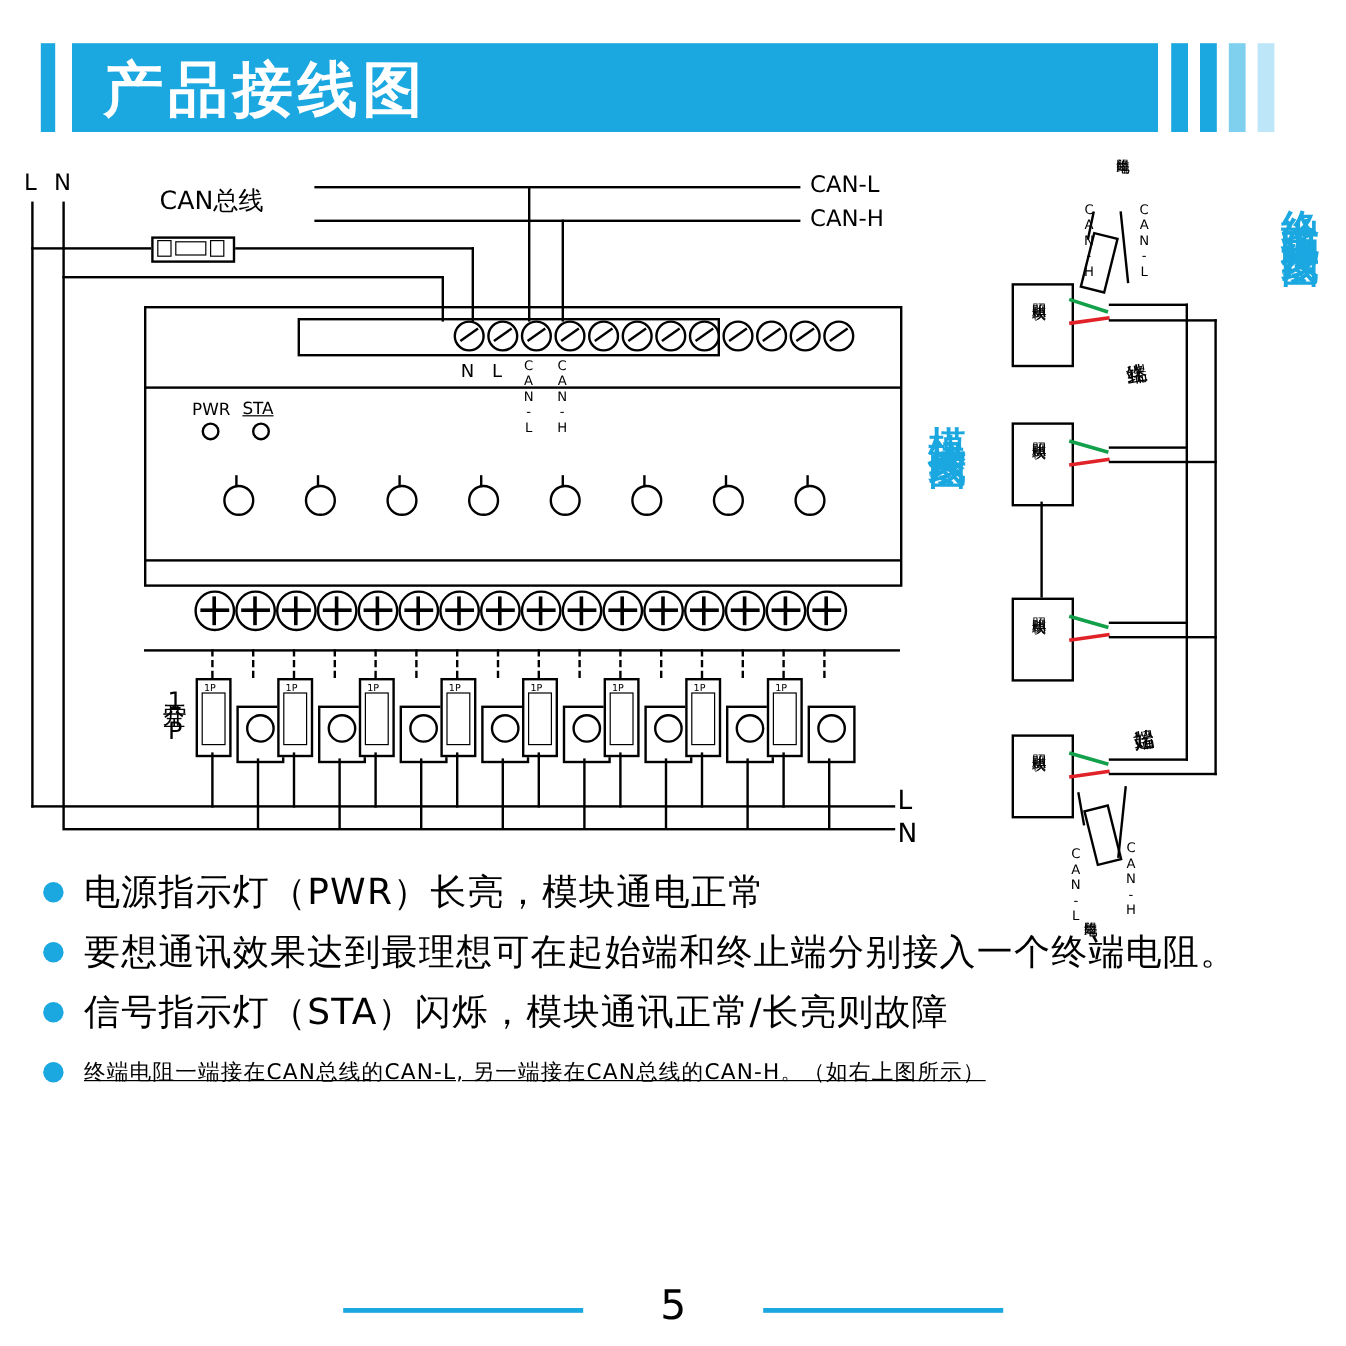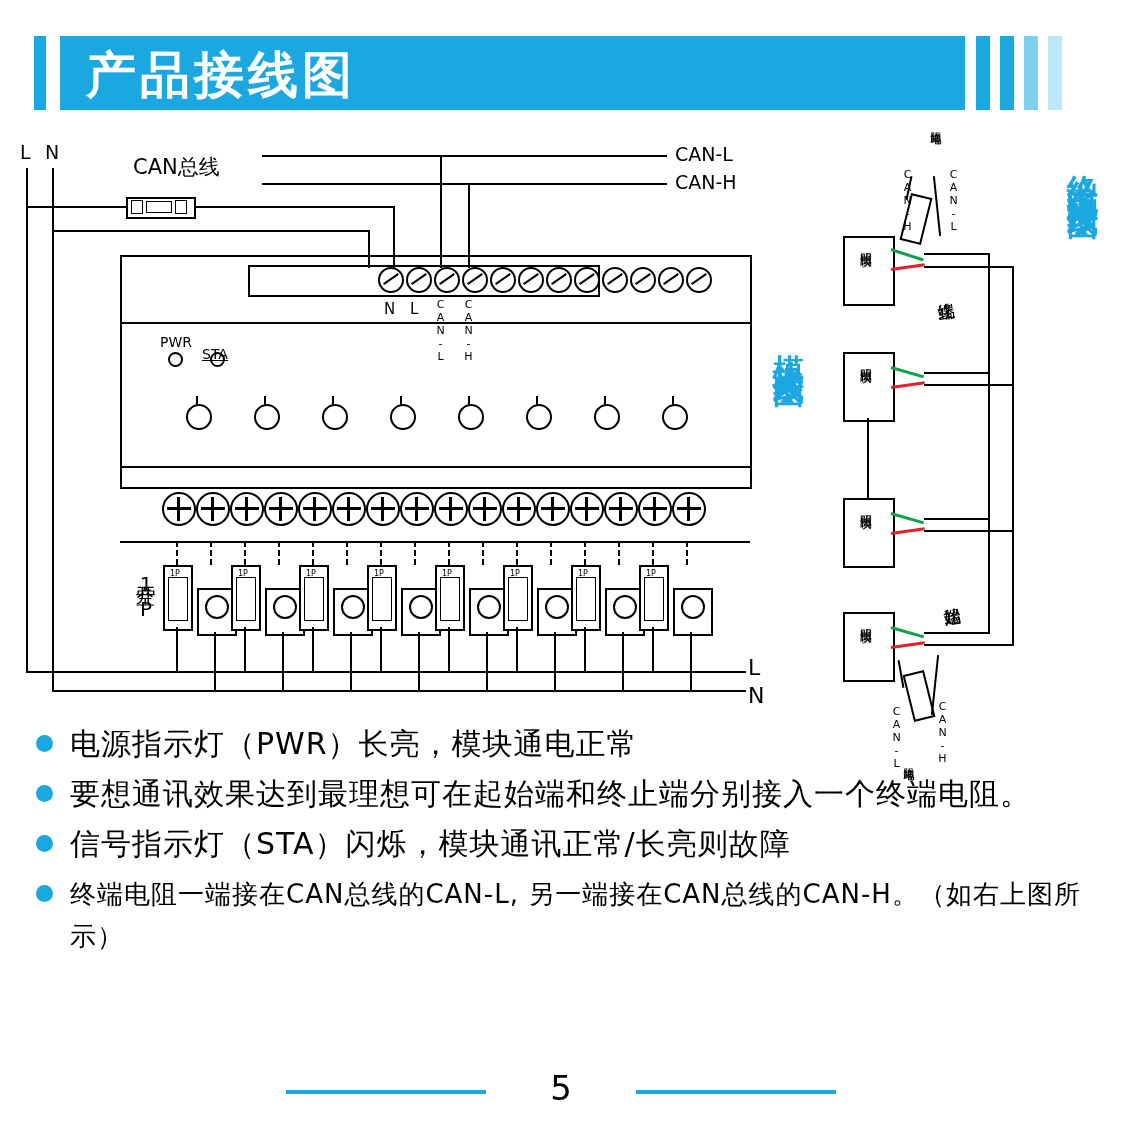--- a/index.html
+++ b/index.html
@@ -90,21 +90,21 @@
   
   .bullets{position:absolute;left:20px;top:723px;width:1090px;}
   .bul{position:relative;margin-bottom:8px;}
   .dot{
     position:absolute;left:16px;top:12px;width:17px;height:17px;border-radius:50%;background:#1ba7e0;
   }
   .btxt{
     margin-left:50px;font-size:30px;line-height:42px;letter-spacing:1px;
     font-family:"DejaVu Sans",sans-serif;color:#000;
   }
-  .btxt.small{font-size:26px;}
+  .btxt.small{font-size:18px;text-decoration:underline;}
   
   .footer{position:absolute;left:0;top:1068px;width:1122px;height:46px;}
   .footer .fl{position:absolute;top:22px;height:4px;background:#1ba7e0;}
   .footer .pn{
     position:absolute;left:0;top:0;width:1122px;text-align:center;font-size:34px;
     font-family:"DejaVu Sans",sans-serif;
   }
 </style>
 </head>
 <body>
@@ -166,21 +166,21 @@
   <div class="screw" style="left:630px;"></div>
   <div class="screw" style="left:658px;"></div>
   <div class="screw" style="left:686px;"></div>
 
   <div class="lblsm" style="left:384px;top:300px;font-size:15px;">N</div>
   <div class="lblsm" style="left:410px;top:300px;font-size:15px;">L</div>
   <div class="lblxs vert" style="left:434px;top:298px;">CAN-L</div>
   <div class="lblxs vert" style="left:462px;top:298px;">CAN-H</div>
 
   <div class="lblsm" style="left:160px;top:334px;font-size:14px;">PWR</div>
-  <div class="lblsm" style="left:202px;top:346px;font-size:14px;text-decoration:underline;">STA</div>
+  <div class="lblsm" style="left:202px;top:333px;font-size:14px;text-decoration:underline;">STA</div>
   <div class="led" style="left:168px;top:352px;"></div>
   <div class="led" style="left:210px;top:352px;"></div>
 
   <div class="btn-stem" style="left:196px;top:396px;"></div>
   <div class="btn" style="left:186px;top:404px;"></div>
   <div class="btn-stem" style="left:264px;top:396px;"></div>
   <div class="btn" style="left:254px;top:404px;"></div>
   <div class="btn-stem" style="left:332px;top:396px;"></div>
   <div class="btn" style="left:322px;top:404px;"></div>
   <div class="btn-stem" style="left:400px;top:396px;"></div>

